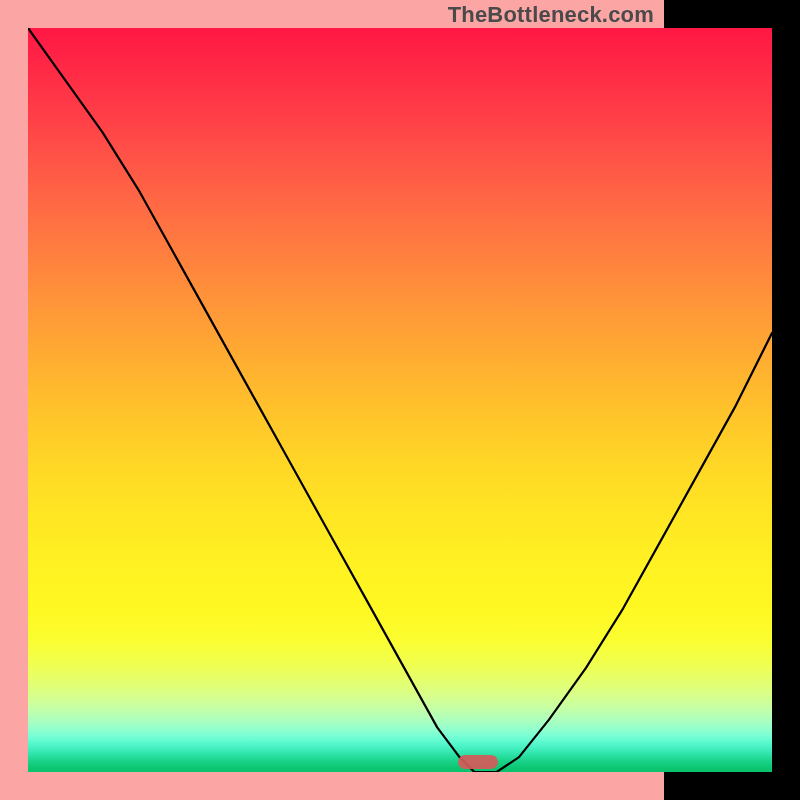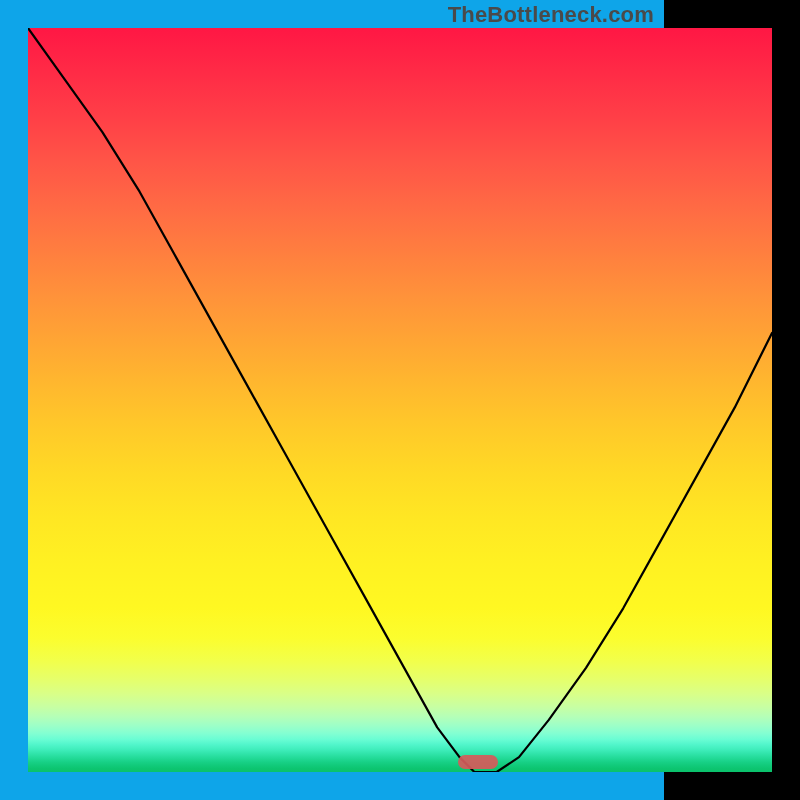--- a/index.html
+++ b/index.html
@@ -8,21 +8,21 @@
     width: 800px;
     height: 800px;
     background: #000;
     overflow: hidden;
     font-family: Arial, Helvetica, sans-serif;
   }
   .frame {
     position: relative;
     width: 664px;
     height: 800px;
-    background: #0ea5e9;
+    background: #fca5a5;
   }
   .watermark {
     position: absolute;
     top: 2px;
     right: 10px;
     color: #4a4a4a;
     font-size: 22px;
     font-weight: 600;
     letter-spacing: 0.2px;
     z-index: 10;

